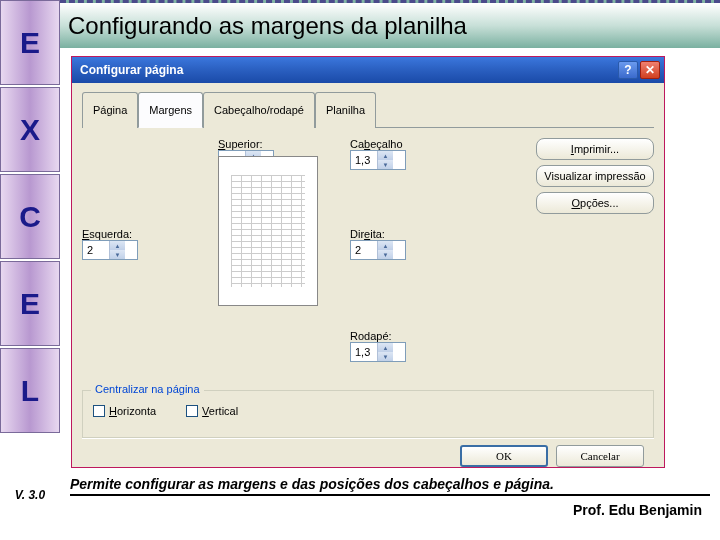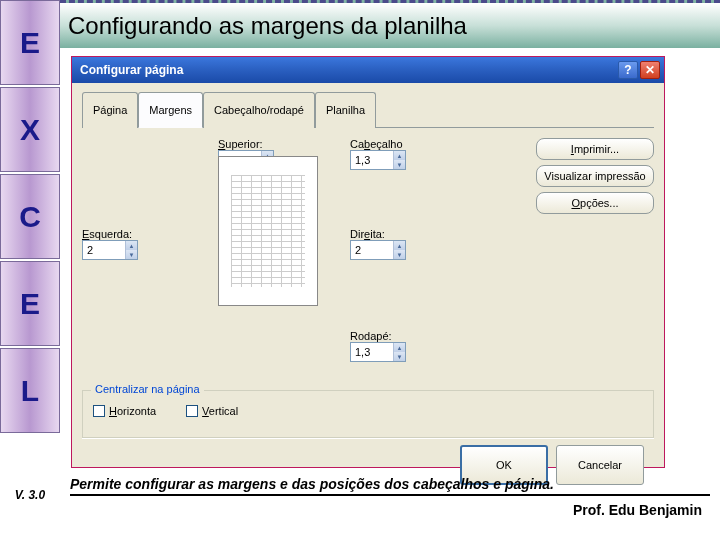--- a/index.html
+++ b/index.html
@@ -14,36 +14,36 @@
 .dlg-btn { width: 20px; height: 18px; margin-left: 2px; display: flex; align-items: center; justify-content: center; font-size: 12px; font-weight: bold; border-radius: 2px; }
 .help-btn { background: linear-gradient(to bottom, #6a9aee, #3a6acc); color: #fff; border: 1px solid #2a5aaa; }
 .close-btn { background: linear-gradient(to bottom, #f08070, #d04020); color: #fff; border: 1px solid #a02010; }
 .dlg-body { padding: 8px 10px; }
 .tabs { display: flex; border-bottom: 1px solid #919b9c; margin-bottom: 10px; }
 .tab { padding: 11px 10px; border: 1px solid #919b9c; border-bottom: none; background: #ece9d8; margin-right: 0px; border-radius: 3px 3px 0 0; position: relative; top: 1px; font-size: 11px; }
 .tab.active { background: #fcfcfe; border-bottom: 1px solid #fcfcfe; }
 .content { position: relative; height: 300px; }
 .grp-label { font-size: 11px; }
 .spinner { display: inline-flex; border: 1px solid #7f9db9; background: #fff; height: 20px; width: 56px; }
-.spinner input { border: none; width: 42px; padding: 0 4px; font-size: 11px; outline: none; }
+.spinner input { border: none; width: 26px; padding: 0 4px; font-size: 11px; outline: none; }
 .spin-btns { width: 16px; display: flex; flex-direction: column; border-left: 1px solid #b0c0d8; }
 .spin-btns div { flex: 1; background: linear-gradient(#dce6f4,#c0d0e8); display: flex; align-items: center; justify-content: center; font-size: 6px; color: #4a6a9a; }
 .right-btns { position: absolute; right: 0; top: 0; width: 118px; }
 .right-btns button { width: 118px; height: 22px; margin-bottom: 5px; background: linear-gradient(#fff,#ece9d8); border: 1px solid #919b9c; border-radius: 8px; font-size: 11px; }
 .preview { position: absolute; left: 136px; top: 18px; width: 100px; height: 150px; border: 1px solid #888; background: #fff; }
 .preview-inner { position: absolute; left: 12px; top: 18px; right: 12px; bottom: 18px; }
 .preview-inner::before { content: ""; position: absolute; inset: 0; background-image: repeating-linear-gradient(to right, #ccc 0, #ccc 1px, transparent 1px, transparent 10px), repeating-linear-gradient(to bottom, #ccc 0, #ccc 1px, transparent 1px, transparent 6px); }
 .field { position: absolute; }
 .checkbox-row { display: flex; align-items: flex-start; gap: 4px; margin-right: 30px; }
 .checkbox-row .cb { width: 12px; height: 12px; border: 1px solid #1c5180; background: #fff; }
 .grpbox { position: absolute; left: 0; bottom: 0; right: 0; height: 48px; border: 1px solid #d0d0bf; }
 .grpbox-title { position: absolute; top: -8px; left: 8px; background: #ece9d8; padding: 0 4px; color: #0046d5; font-size: 11px; }
 .grpbox-body { display: flex; padding: 14px 10px; }
 .btn-row { display: flex; justify-content: flex-end; gap: 8px; padding: 6px 10px 0; border-top: 1px solid #fff; }
-.btn-row button { width: 88px; height: 40px; background: linear-gradient(#fff,#ece9d8); border: 1px solid #919b9c; border-radius: 3px; font-size: 11px; }
+.btn-row button { width: 88px; height: 22px; background: linear-gradient(#fff,#ece9d8); border: 1px solid #919b9c; border-radius: 3px; font-size: 11px; font-family: Liberation Serif, serif; }
 .btn-row button.default { border: 2px solid #3a6ea5; }
 .desc { position: absolute; left: 70px; top: 476px; width: 640px; font-size: 14px; font-weight: bold; font-style: italic; border-bottom: 2px solid #000; padding-bottom: 2px; }
 .footer { position: absolute; right: 18px; bottom: 22px; font-size: 14px; font-weight: bold; }
 u { text-decoration: underline; }
 </style>
 </head>
 <body>
 
 <div class="sidebar">
   <div class="sidebar-letter">E</div>

